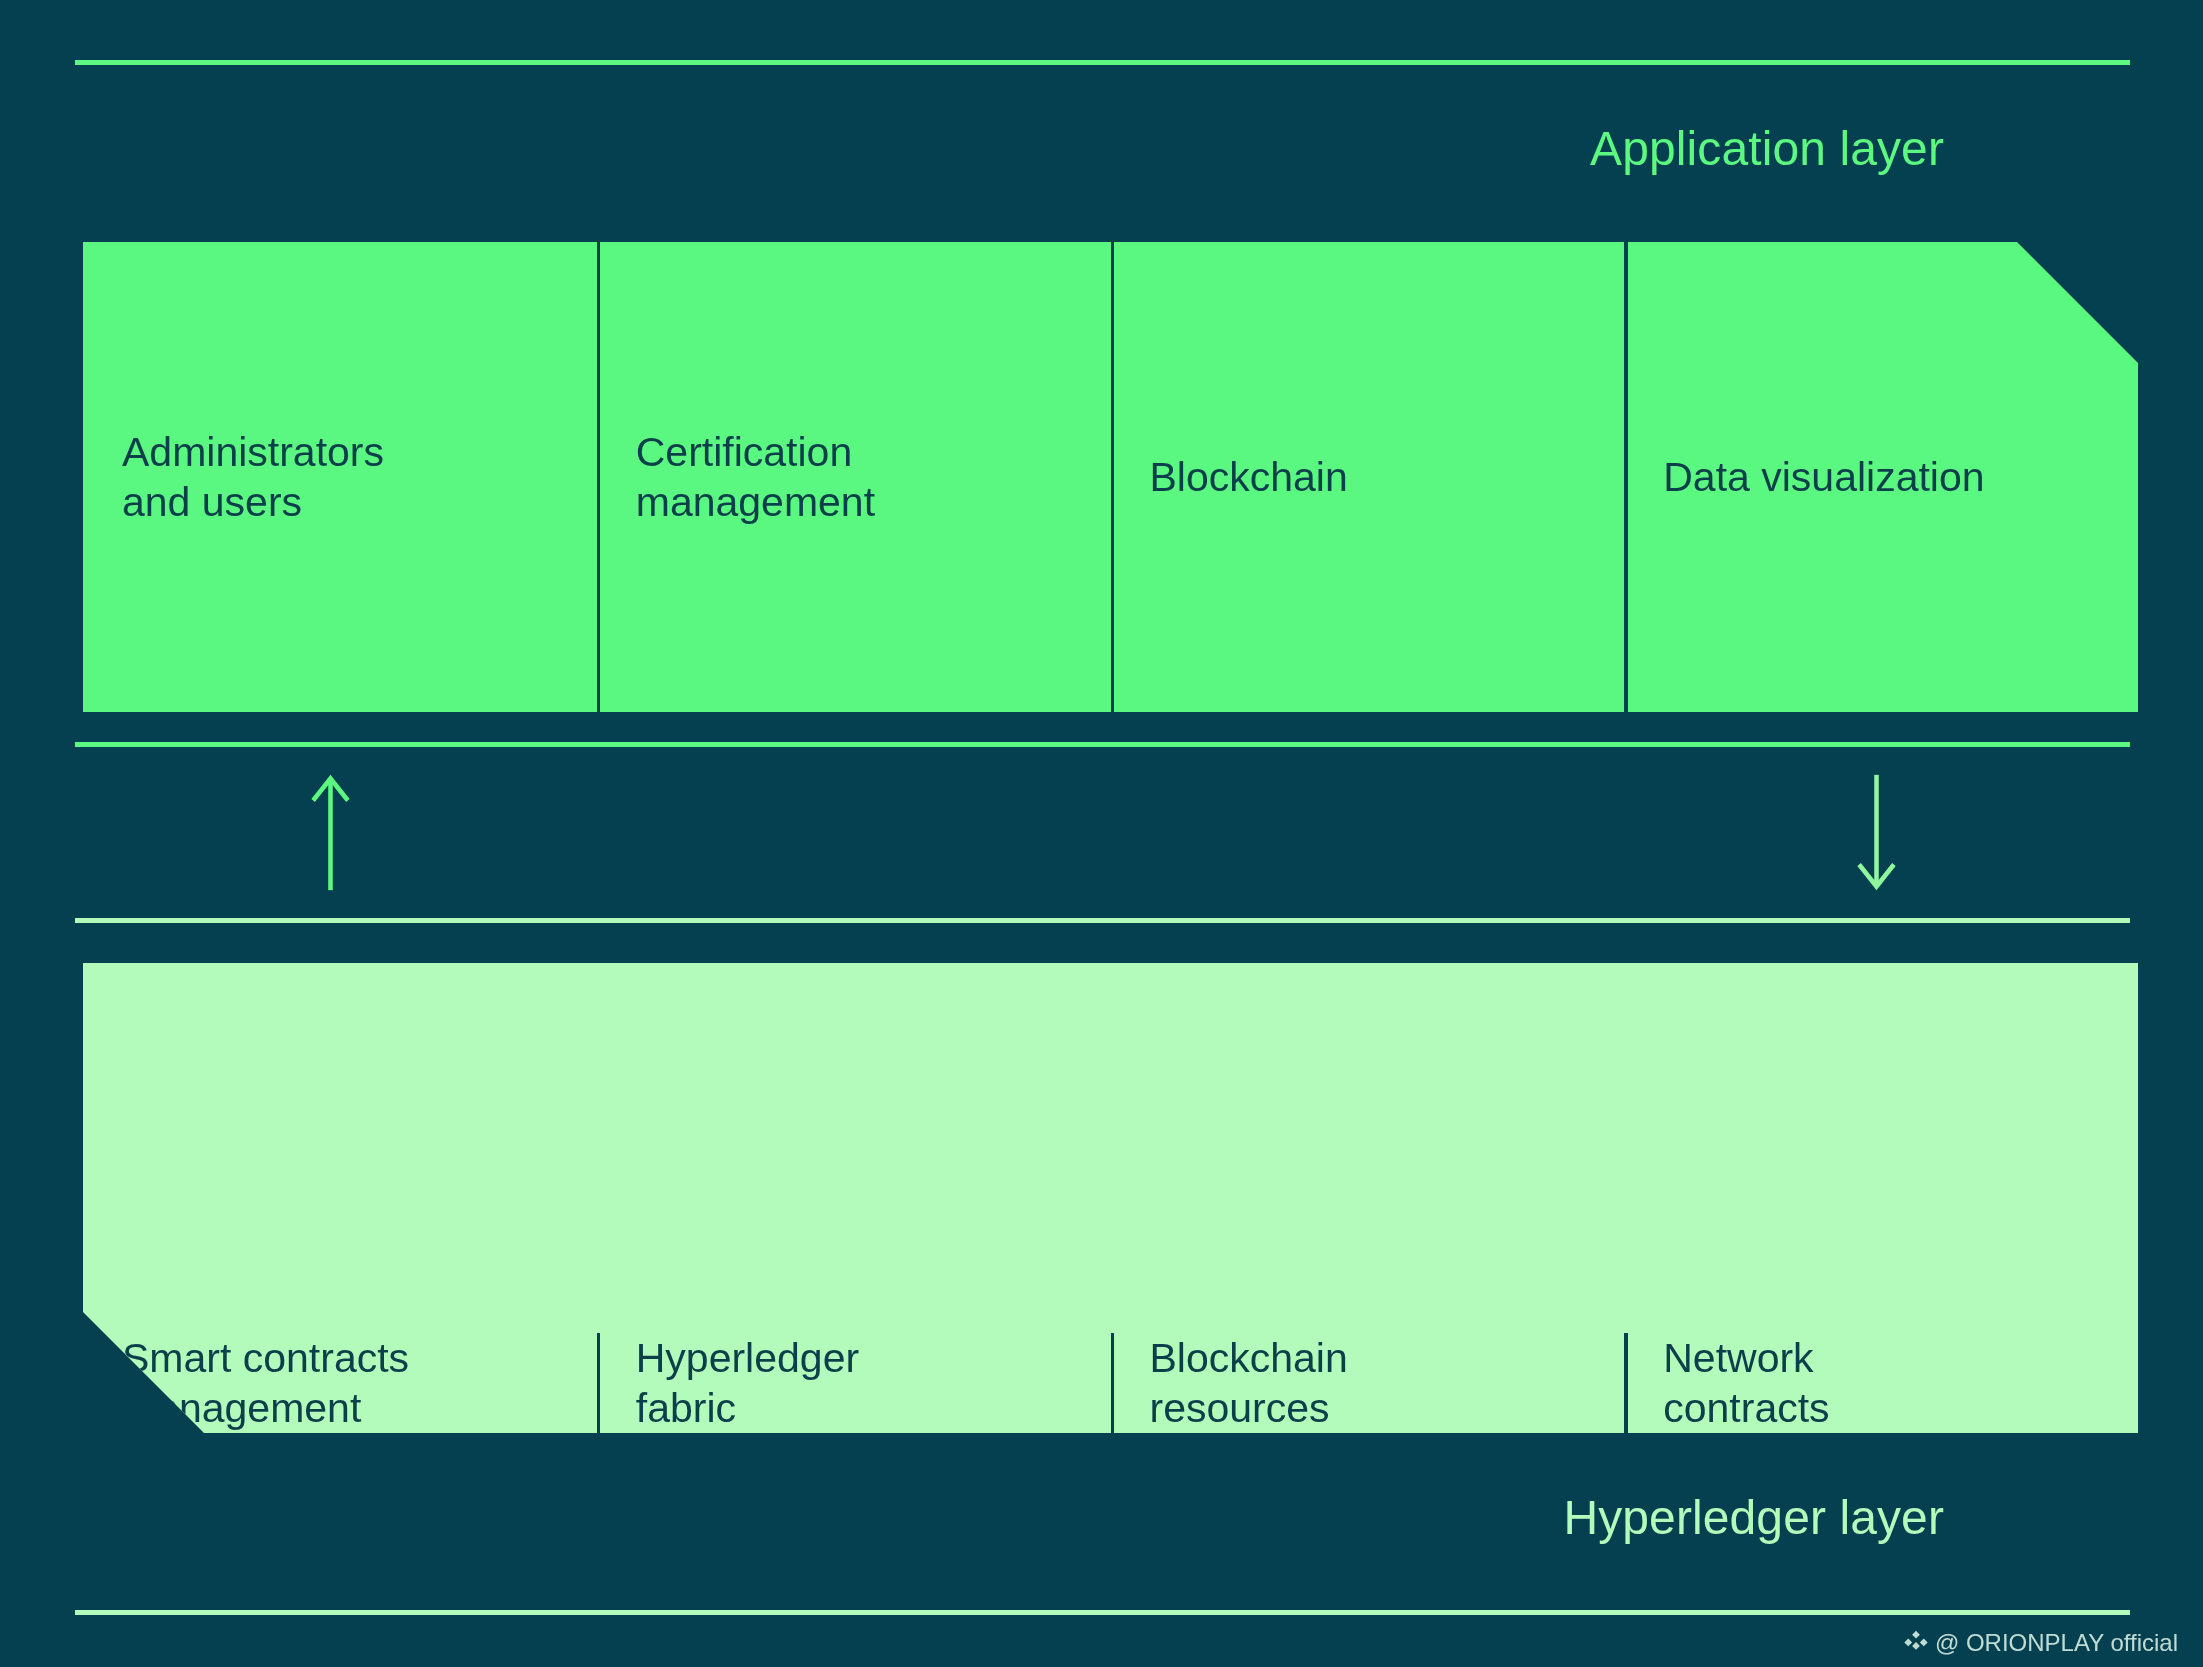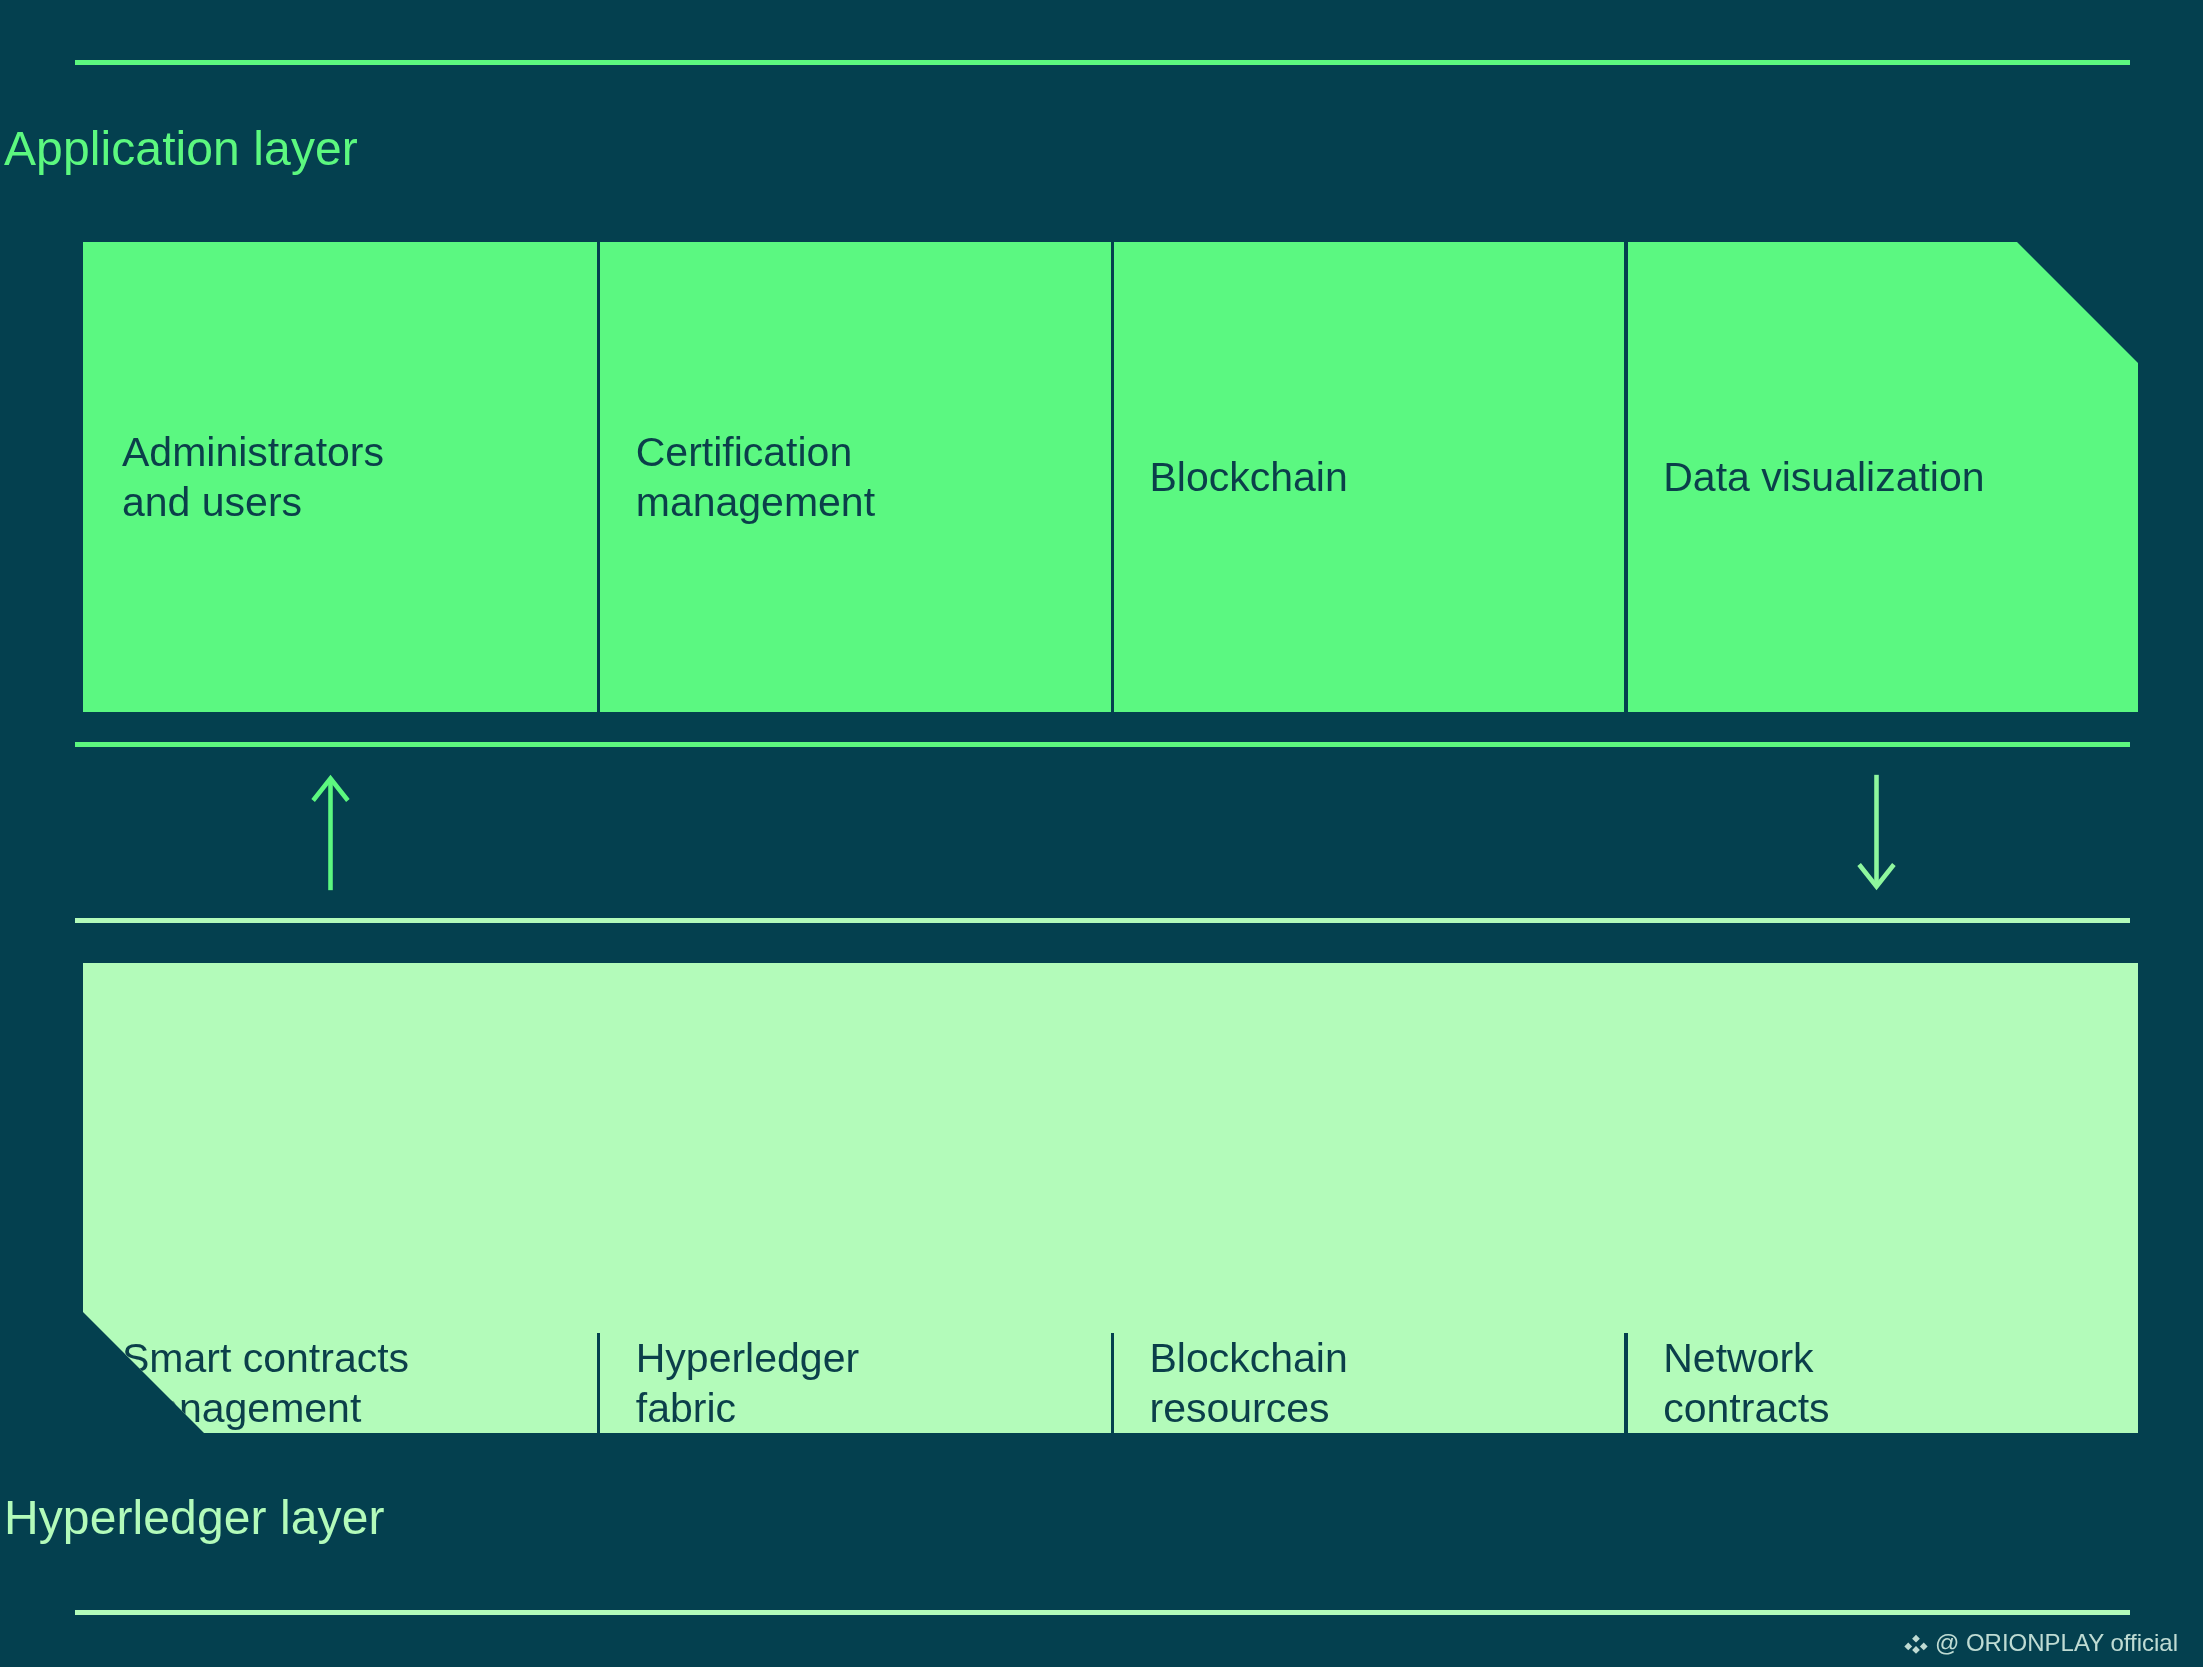--- a/index.html
+++ b/index.html
@@ -29,23 +29,23 @@
   .rule.pale   { background: #b3fbba; }
 
   .rule-top    { top: 60px;   }
   .rule-mid-a  { top: 742px;  }
   .rule-mid-b  { top: 918px; }
   .rule-bottom { top: 1610px; }
 
   
   .layer-caption {
     position: absolute;
-    left: 4px;
+    left: 16px;
     width: 1928px;
-    text-align: left;
+    text-align: right;
     font-size: 48px;
     font-weight: 400;
     letter-spacing: 0.1px;
     white-space: nowrap;
   }
   .caption-top {
     top: 121px;
     color: #5cf87f;
   }
   .caption-bottom {
@@ -109,21 +109,21 @@
   .arrow-up   { left: 303px;  top: 773px; }
   .arrow-down { left: 1849px; top: 773px; }
   .arrow svg { display: block; }
 
   
   .watermark {
     position: absolute;
     right: 26px;
     bottom: 11px;
     display: flex;
-    align-items: flex-end;
+    align-items: flex-start;
     gap: 7px;
     color: #cfe9df;
     font-size: 24px;
     opacity: 0.92;
     white-space: nowrap;
   }
   .watermark svg { display: block; }
 </style>
 </head>
 <body>

